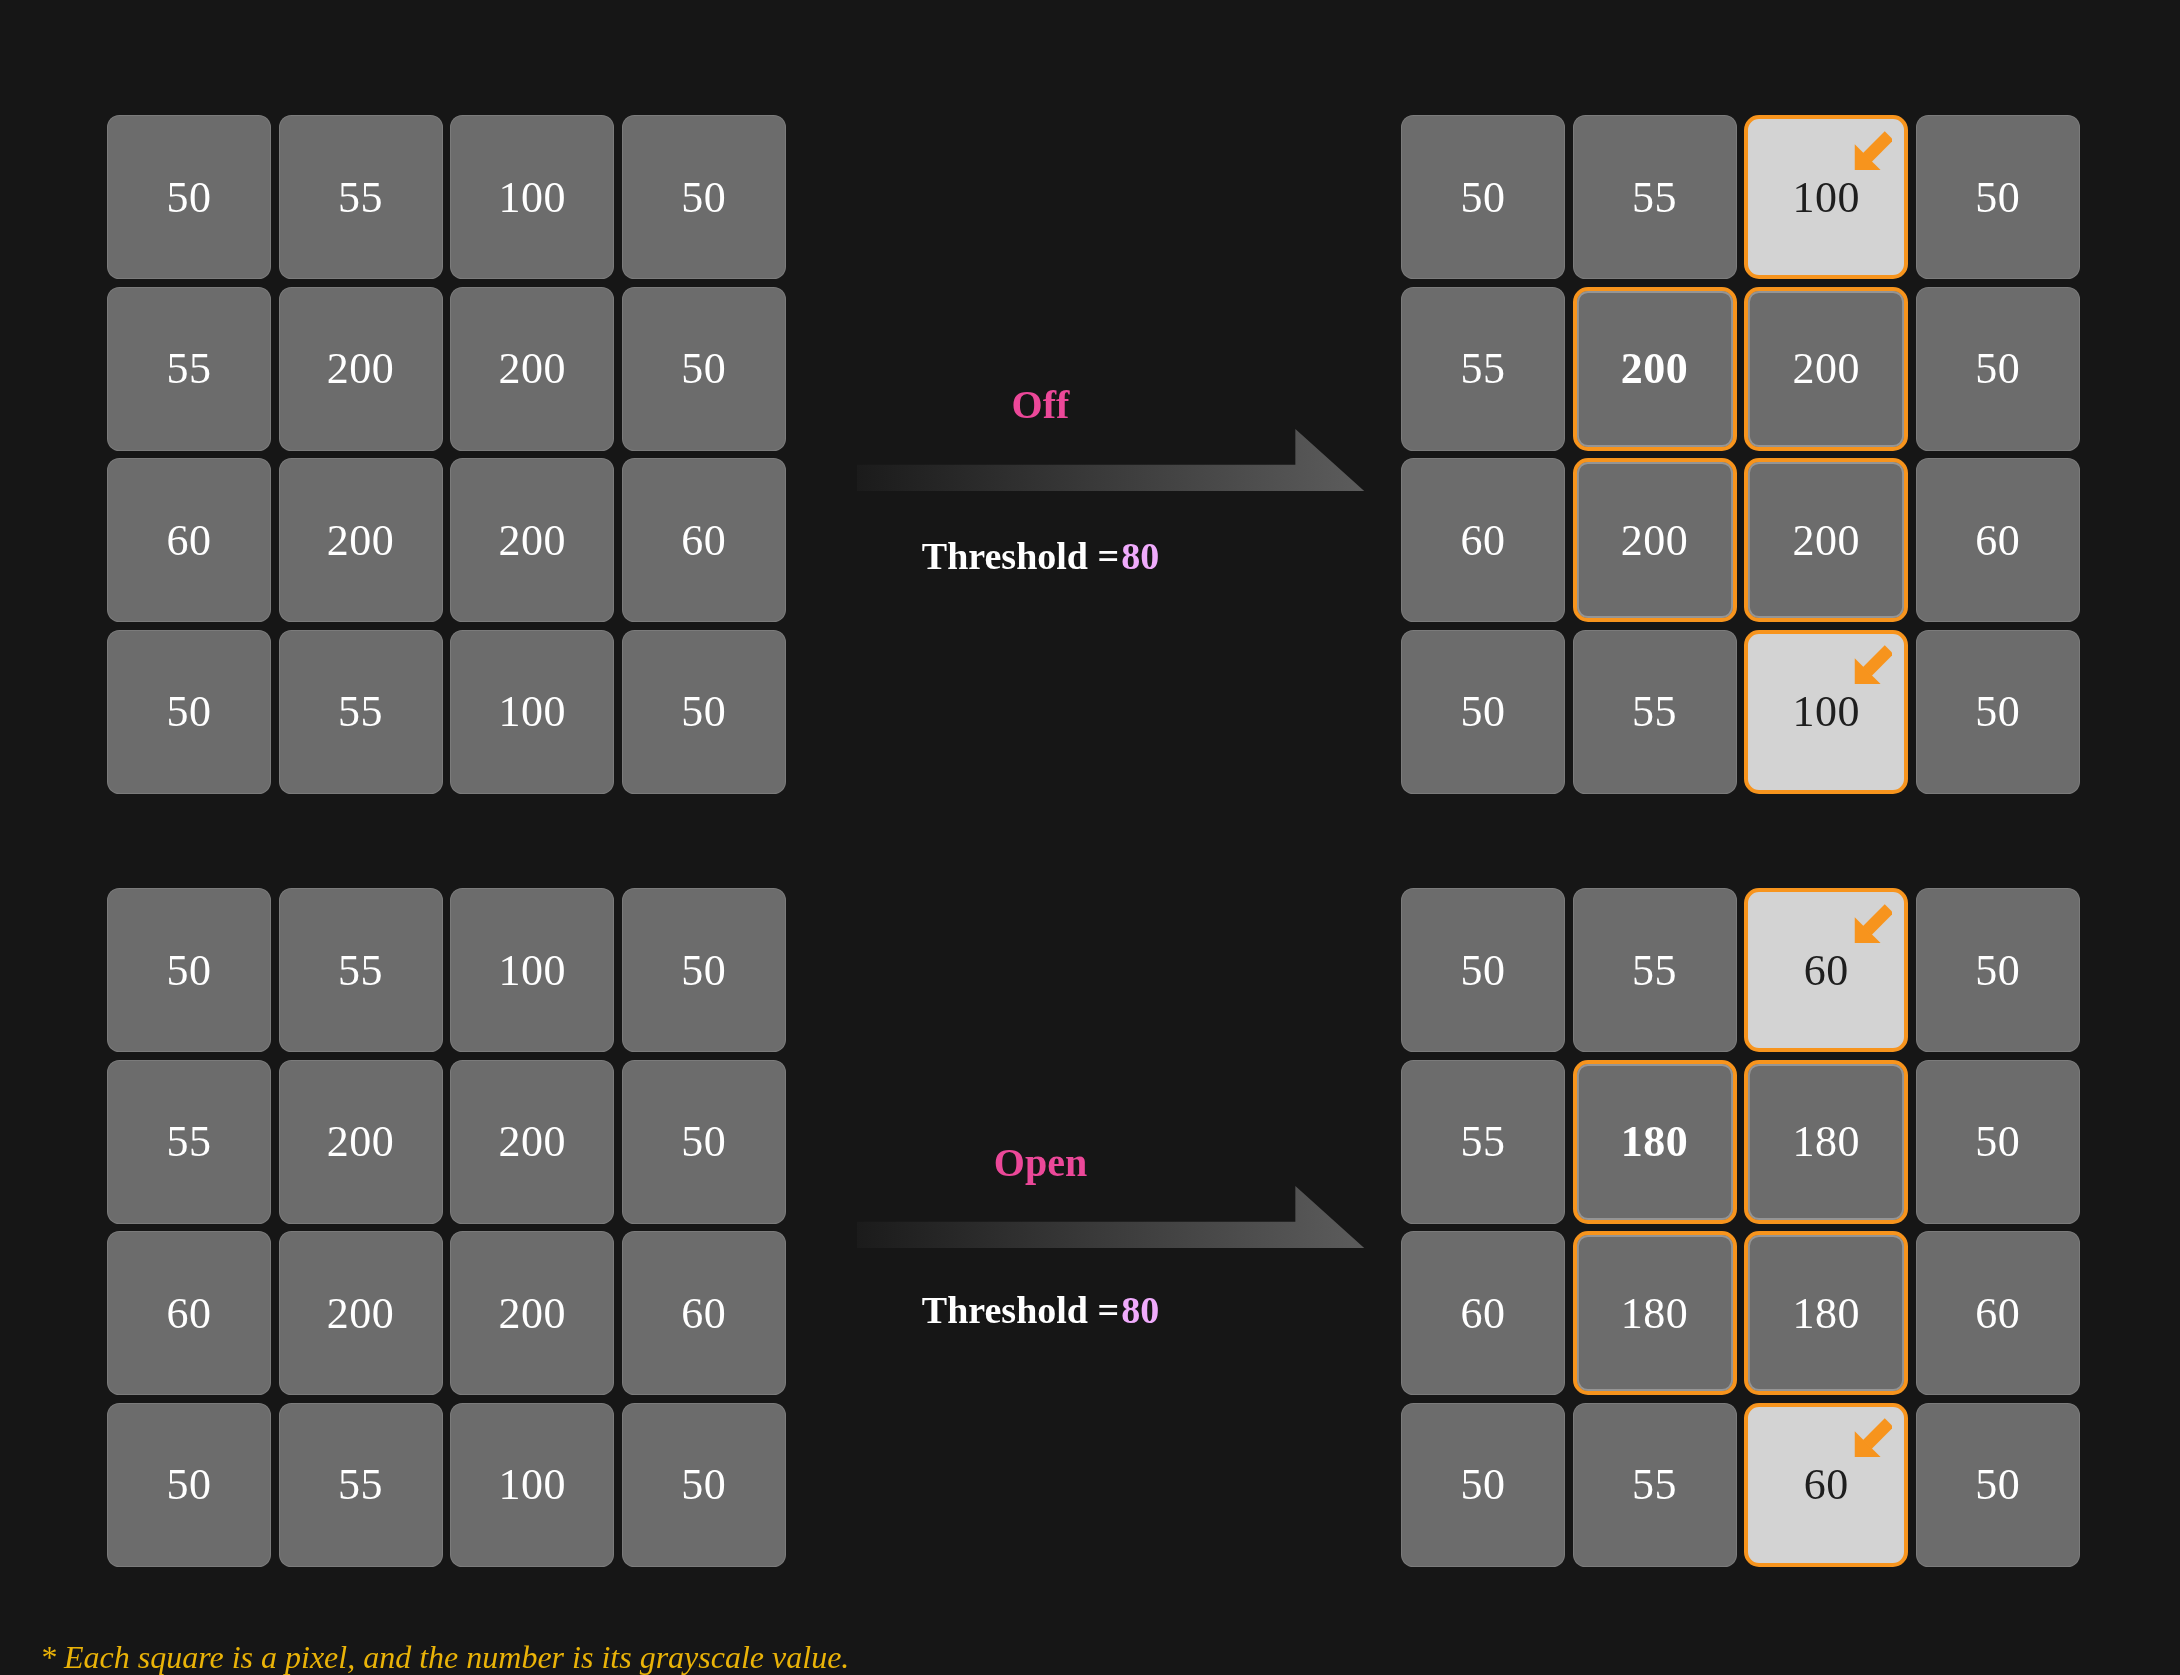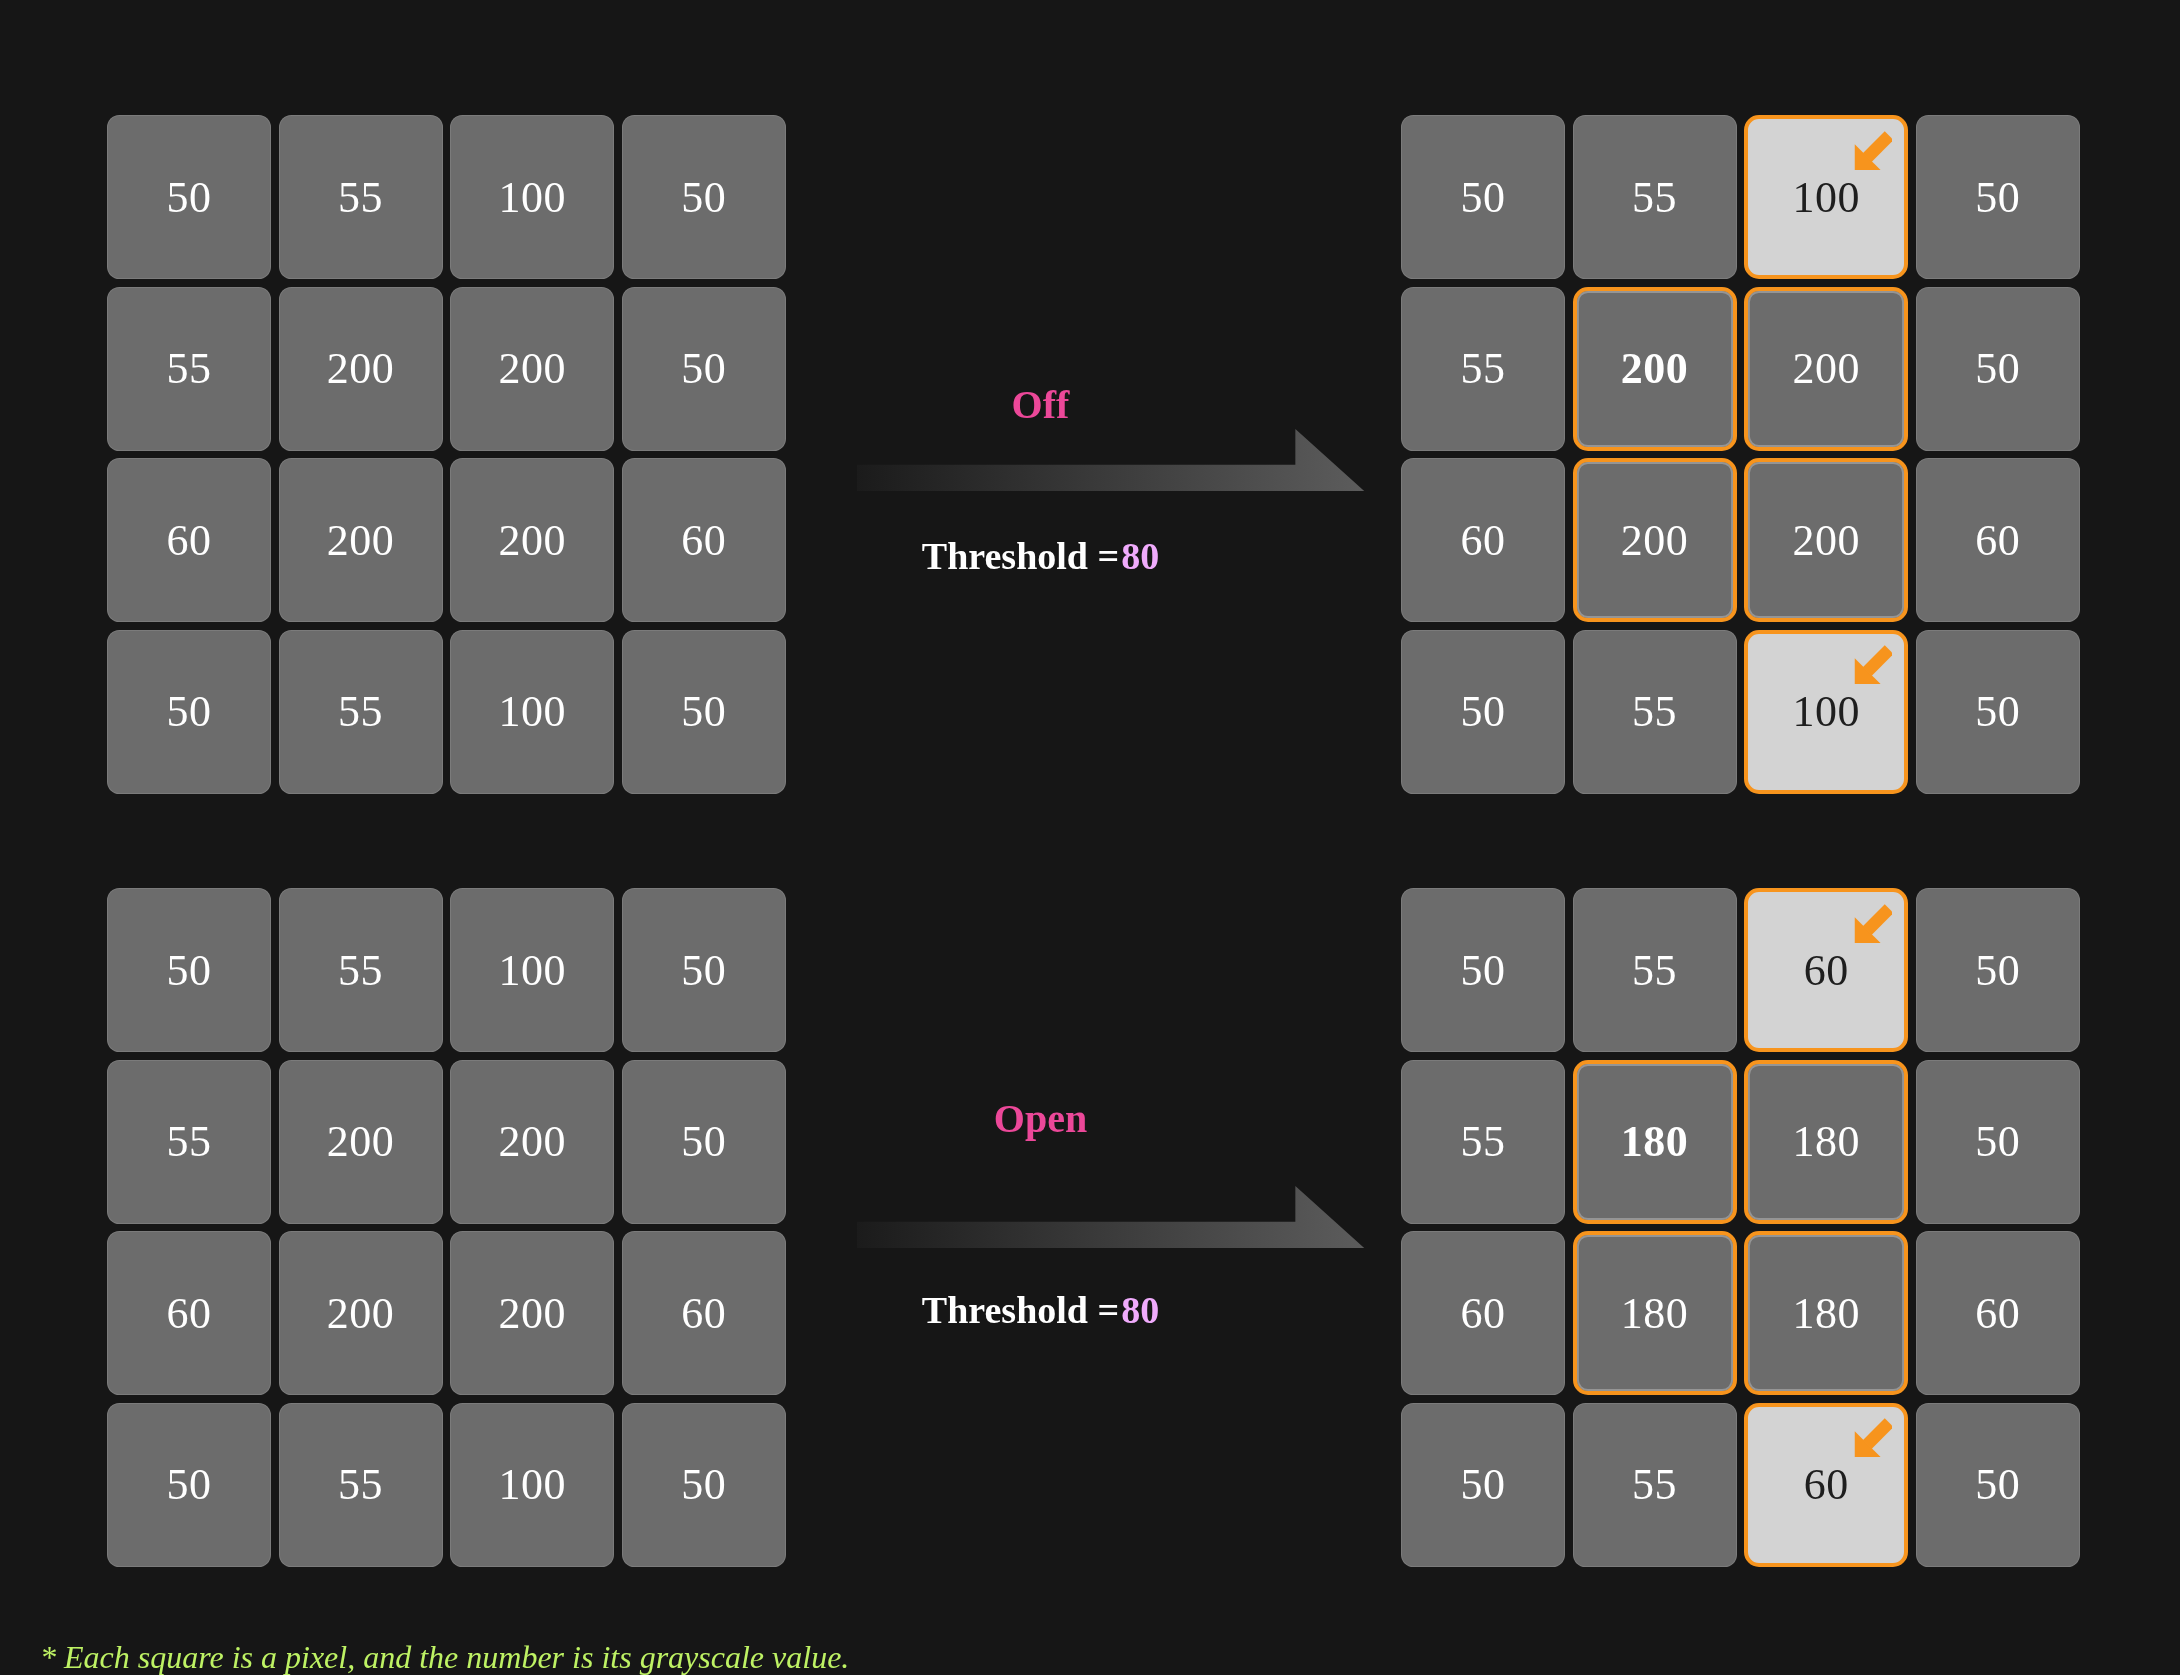--- a/index.html
+++ b/index.html
@@ -67,21 +67,21 @@
     text-align:center;line-height:47px;
     color:#FFFFFF;
     font-size:38px;font-weight:700;
   }
   .threshold .t-label{margin-right:2px;}
   .threshold .t-value{color:#f0abfc;}
 
   .footnote{
     position:absolute;
     left:40px;top:1607px;
-    color:#bef264;
+    color:#eab308;
     font-size:32px;
     font-style:italic;
     font-weight:400;
   }
   .defs-holder{position:absolute;width:0;height:0;overflow:hidden;}
 </style>
 </head>
 <body>
 
 <svg class="defs-holder" aria-hidden="true">
@@ -262,21 +262,21 @@
           <span>55</span>
         </div>
         <div class="cell">
           <span>100</span>
         </div>
         <div class="cell">
           <span>50</span>
         </div>
       </div>
 
-    <div class="mode-label" style="top:1094px;">Open</div>
+    <div class="mode-label" style="top:1138px;">Open</div>
 
     <svg class="flow-arrow" style="top:1184px;" viewBox="0 0 540 70">
       <path d="M0,40 H465 V2 L538,68 H0 Z" fill="url(#flowGrad)"></path>
     </svg>
 
     <div class="threshold" style="top:1287px;">
       <span class="t-label">Threshold =</span><span class="t-value">80</span>
     </div>
 
     <div class="grid" style="left:1401px;top:888px;">

